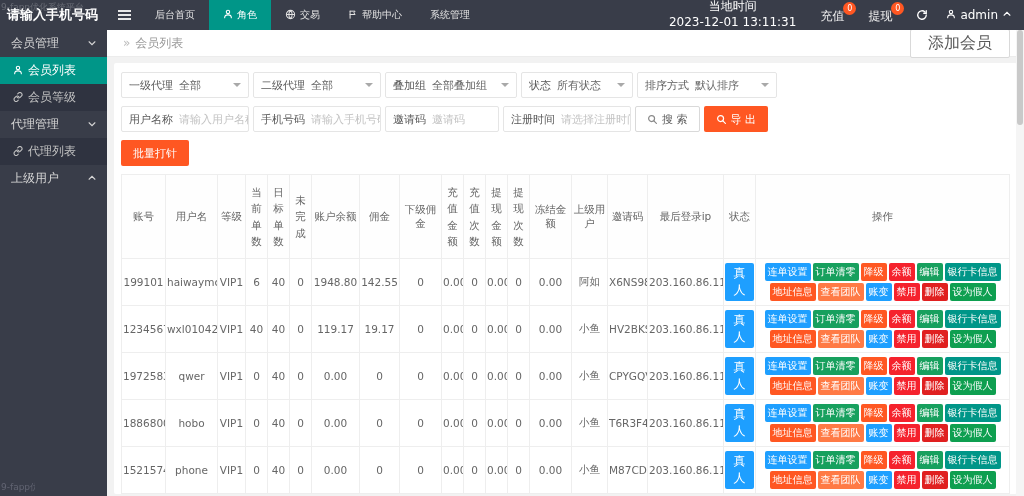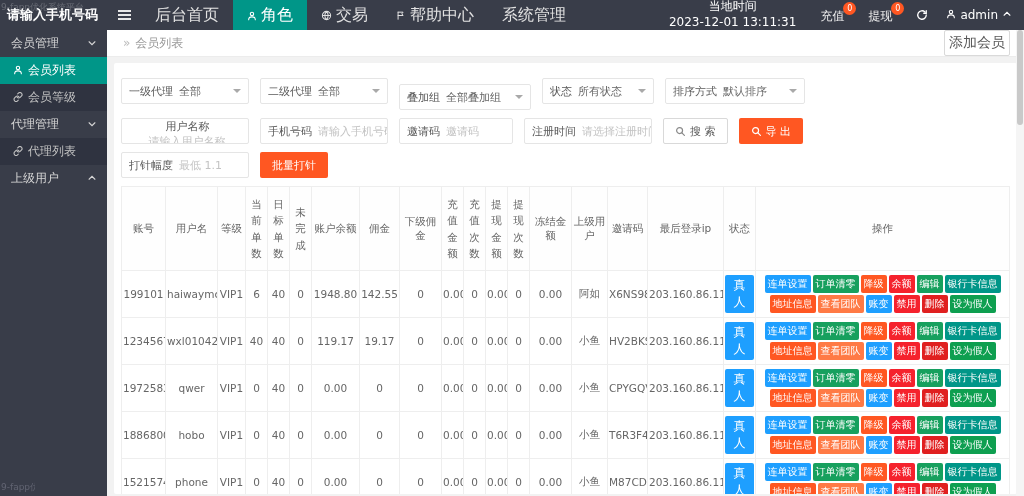--- a/index.html
+++ b/index.html
@@ -6,21 +6,21 @@
   html,body { width:1024px; height:496px; overflow:hidden; }
   body { font-family:"DejaVu Sans","Liberation Sans",sans-serif; background:#f2f2f2; font-size:12px; color:#666; position:relative; }
 
   
   .navbar { position:absolute; top:0; left:0; right:0; height:30px; background:#393D49; display:flex; align-items:stretch; z-index:20; }
   .logo { width:107px; min-width:107px; color:#fff; font-size:13px; font-weight:bold; display:flex; align-items:center; padding-left:7px; position:relative; }
   .watermark-tl { position:absolute; left:1px; top:1px; font-size:9px; font-weight:normal; color:#ffffff; opacity:.22; white-space:nowrap; pointer-events:none; }
   .menu-toggle { width:34px; display:flex; flex-direction:column; justify-content:center; align-items:center; gap:2px; cursor:pointer; }
   .menu-toggle i { display:block; width:13px; height:2px; background:#e8e8e8; }
   .nav-menu { display:flex; align-items:stretch; }
-  .nav-item { display:flex; align-items:center; gap:4px; padding:0 14px; color:#e2e2e2; font-size:16px; cursor:pointer; white-space:nowrap; }
+  .nav-item { display:flex; align-items:center; gap:4px; padding:0 14px; color:#e2e2e2; font-size:10px; cursor:pointer; white-space:nowrap; }
   .nav-item.active { background:#009688; color:#fff; }
   .nav-item svg { flex:none; }
   .nav-right { margin-left:auto; display:flex; align-items:center; }
   .nav-time { text-align:center; color:#fff; font-size:12px; line-height:1.3; padding:0 14px; white-space:nowrap; }
   .nav-badge-item { position:relative; color:#f0f0f0; font-size:12px; padding:2px 14px 0 10px; cursor:pointer; white-space:nowrap; }
   .badge { position:absolute; top:-4px; right:2px; background:#FF5722; color:#fff; border-radius:8px; min-width:13px; height:13px; font-size:8px; line-height:13px; text-align:center; padding:0 2px; }
   .nav-icon { color:#fff; padding:0 10px; display:flex; align-items:center; cursor:pointer; }
   .nav-user { color:#fff; display:flex; align-items:center; gap:4px; padding:0 12px 0 8px; cursor:pointer; font-size:12px; }
 
   
@@ -28,26 +28,26 @@
   .side-group { height:27px; display:flex; align-items:center; justify-content:space-between; padding:0 10px 0 11px; color:#d6d6d6; font-size:12px; cursor:pointer; }
   .side-item { height:27px; display:flex; align-items:center; gap:5px; padding:0 6px 0 13px; color:#c2c2c2; background:#2f3340; font-size:12px; cursor:pointer; white-space:nowrap; }
   .side-item.active { background:#009688; color:#fff; }
   .watermark-bl { position:absolute; left:1px; bottom:2px; font-size:9px; color:#aab; opacity:.35; white-space:nowrap; overflow:hidden; width:34px; pointer-events:none; }
 
   
   .main { position:absolute; top:30px; left:107px; right:0; bottom:0; }
   .breadcrumb-bar { height:27px; background:#fff; display:flex; align-items:center; justify-content:space-between; padding:0 14px 0 16px; border-bottom:1px solid #ececec; }
   .crumb { color:#999; font-size:12px; display:flex; align-items:center; gap:5px; }
   .crumb-arrow { color:#bbb; font-size:12px; }
-  .add-btn { background:#fff; border:1px solid #d9d9d9; border-radius:2px; padding:3px 4px; font-size:14px; color:#595959; cursor:pointer; font-family:Liberation Mono, monospace; }
+  .add-btn { background:#fff; border:1px solid #d9d9d9; border-radius:2px; padding:3px 17px; font-size:16px; color:#595959; cursor:pointer; font-family:Liberation Mono, monospace; }
   .content { padding:6px 7px 0 7px; height:437px; }
   .card { background:#fff; border-radius:2px; padding:9px 7px 0 7px; height:100%; overflow:hidden; }
 
   
-  .filter-row { display:flex; gap:11px; margin-bottom:8px; align-items:center; flex-wrap:nowrap; }
+  .filter-row { display:flex; gap:4px; margin-bottom:8px; align-items:center; flex-wrap:nowrap; }
   .fbox { display:flex; align-items:center; border:1px solid #e5e5e5; border-radius:2px; height:26px; background:#fff; font-size:11px; overflow:hidden; flex:none; }
   .flabel { padding:0 2px 0 7px; color:#595959; white-space:nowrap; }
   .fvalue { flex:1; color:#666; white-space:nowrap; overflow:hidden; padding-left:4px; }
   .fvalue.placeholder { color:#c3c3c3; }
   .caret { width:0; height:0; border:4px solid transparent; border-top-color:#a9a9a9; margin:4px 7px 0 4px; flex:none; }
   .btn { display:inline-flex; align-items:center; justify-content:center; gap:4px; border-radius:2px; font-size:11px; padding:0 11px; height:26px; border:1px solid transparent; cursor:pointer; font-family:inherit; white-space:nowrap; flex:none; }
   .btn.white { background:#fff; border-color:#d9d9d9; color:#595959; }
   .btn.orange { background:#FF5722; color:#fff; }
 
   
@@ -195,38 +195,38 @@
           <div class="fbox" style="width: 128px;">
             <span class="flabel">一级代理</span>
             <span class="fvalue">全部</span>
             <span class="caret"></span>
           </div>
           <div class="fbox" style="width: 128px;">
             <span class="flabel">二级代理</span>
             <span class="fvalue">全部</span>
             <span class="caret"></span>
           </div>
-          <div class="fbox" style="width: 132px; margin-top: 12px;">
+          <div class="fbox" style="width: 132px;">
             <span class="flabel">叠加组</span>
             <span class="fvalue">全部叠加组</span>
             <span class="caret"></span>
           </div>
           <div class="fbox" style="width: 112px;">
             <span class="flabel">状态</span>
             <span class="fvalue">所有状态</span>
             <span class="caret"></span>
           </div>
           <div class="fbox" style="width: 140px;">
             <span class="flabel">排序方式</span>
             <span class="fvalue">默认排序</span>
             <span class="caret"></span>
           </div>
         </div>
       <div class="filter-row" id="filter-inputs">
-          <div class="fbox" style="width: 128px; flex-direction: column;">
+          <div class="fbox" style="width: 128px;">
             <span class="flabel">用户名称</span>
             <span class="fvalue placeholder">请输入用户名称</span>
           </div>
           <div class="fbox" style="width: 128px;">
             <span class="flabel">手机号码</span>
             <span class="fvalue placeholder">请输入手机号码</span>
           </div>
           <div class="fbox" style="width: 114px;">
             <span class="flabel">邀请码</span>
             <span class="fvalue placeholder">邀请码</span>
@@ -248,24 +248,20 @@
             <span style="display:inline-flex">
               <svg width="11" height="11" viewBox="0 0 24 24" fill="none" stroke="currentColor" stroke-width="2.6" stroke-linecap="round">
                 <circle cx="10" cy="10" r="6.5"></circle>
                 <path d="M15 15l5.5 5.5"></path>
               </svg>
             </span>
             <span>导 出</span>
           </button>
         </div>
       <div class="filter-row" id="filter-needle">
-          <div class="fbox" style="width: 128px;">
-            <span class="flabel">打针幅度</span>
-            <span class="fvalue placeholder">最低 1.1</span>
-          </div>
           <button class="btn orange">批量打针</button>
         </div>
       <table>
         <colgroup id="cols">
             <col style="width: 44px;">
             <col style="width: 52px;">
             <col style="width: 28px;">
             <col style="width: 22px;">
             <col style="width: 22px;">
             <col style="width: 22px;">

